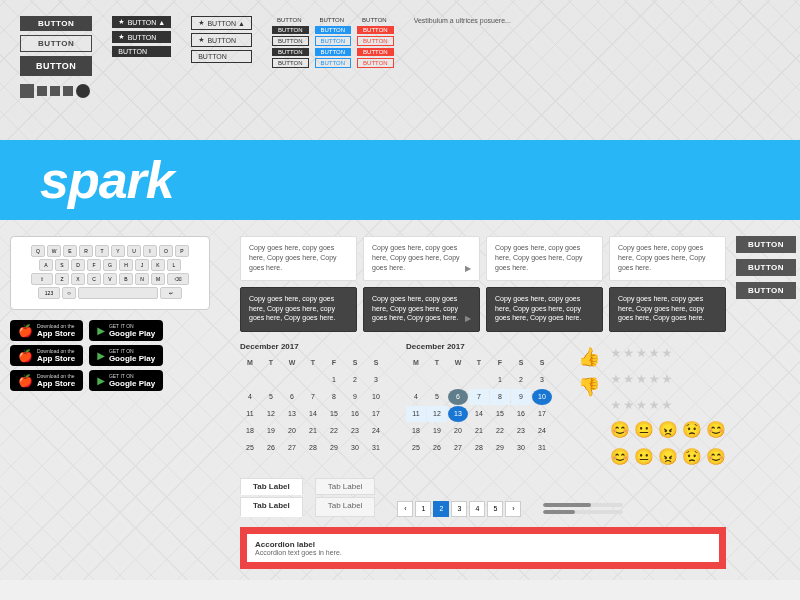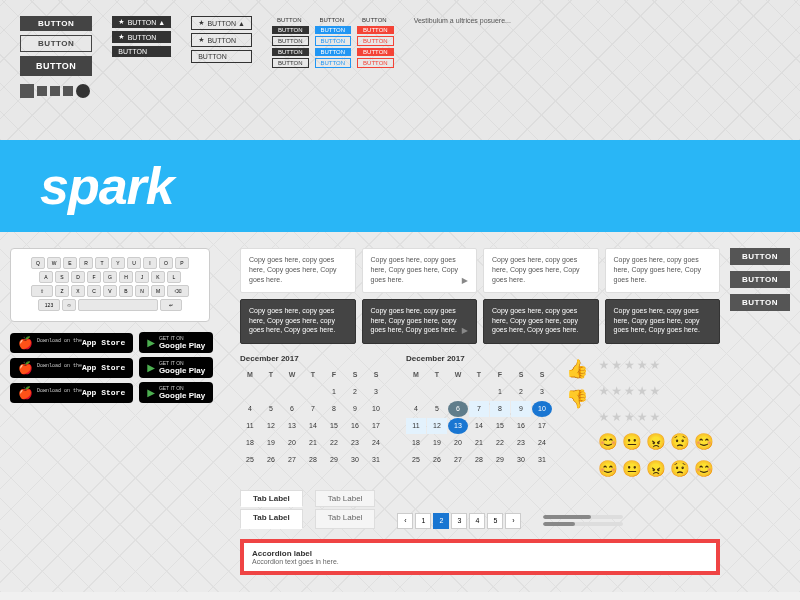--- a/index.html
+++ b/index.html
@@ -137,21 +137,21 @@
       font-size: 7px;
       color: #555;
       line-height: 1.4;
       margin-top: 4px;
       max-width: 100px;
     }
 
     
     .hero-banner {
       width: 100%;
-      height: 92px;
+      height: 80px;
       background: #29b6f6;
       display: flex;
       align-items: center;
       padding: 0 40px;
       gap: 20px;
       position: relative;
       z-index: 5;
     }
     .hero-spark {
       font-size: 52px;
@@ -251,21 +251,21 @@
       color: #fff;
       border-radius: 4px;
       padding: 3px 8px;
       display: flex;
       align-items: center;
       gap: 4px;
       font-size: 7px;
       white-space: nowrap;
     }
     .app-store-badge .badge-icon { font-size: 12px; }
-    .app-store-badge .badge-text { display: flex; flex-direction: row; font-family: Liberation Mono, monospace; }
+    .app-store-badge .badge-text { display: flex; flex-direction: column; }
     .app-store-badge .badge-top { font-size: 5px; color: #ccc; }
     .app-store-badge .badge-main { font-size: 8px; font-weight: bold; }
 
     .google-play-badge {
       background: #000;
       color: #fff;
       border-radius: 4px;
       padding: 3px 8px;
       display: flex;
       align-items: center;
@@ -372,21 +372,21 @@
     .tab-item.active {
       background: #fff;
       border-bottom-color: #fff;
       color: #333;
       font-weight: bold;
     }
 
     
     .accordion-preview {
       margin-top: 4px;
-      border: 4px solid #ef4444;
+      border: 7px solid #ef4444;
       background: #fff;
       padding: 6px 8px;
     }
     .accordion-label {
       font-size: 8px;
       font-weight: bold;
       color: #333;
     }
     .accordion-text {
       font-size: 7px;
@@ -664,21 +664,21 @@
         <div class="card">Copy goes here, copy goes here, Copy goes here, Copy goes here.</div>
       </div>
 
       <div class="card-row">
         <div class="card dark-bg">Copy goes here, copy goes here, Copy goes here, copy goes here, Copy goes here.</div>
         <div class="card dark-bg arrow-right">Copy goes here, copy goes here, Copy goes here, copy goes here, Copy goes here.</div>
         <div class="card dark-bg">Copy goes here, copy goes here, Copy goes here, copy goes here, Copy goes here.</div>
         <div class="card dark-bg">Copy goes here, copy goes here, Copy goes here, copy goes here, Copy goes here.</div>
       </div>
 
-      <div style="display:flex;gap:14px;align-items:flex-start;">
+      <div style="display:flex;gap:26px;align-items:flex-start;">
 
         <div class="calendar-section">
           <div class="mini-cal">
             <div class="cal-header">December 2017</div>
             <div class="cal-grid">
               <div class="cal-cell header">M</div>
               <div class="cal-cell header">T</div>
               <div class="cal-cell header">W</div>
               <div class="cal-cell header">T</div>
               <div class="cal-cell header">F</div>

